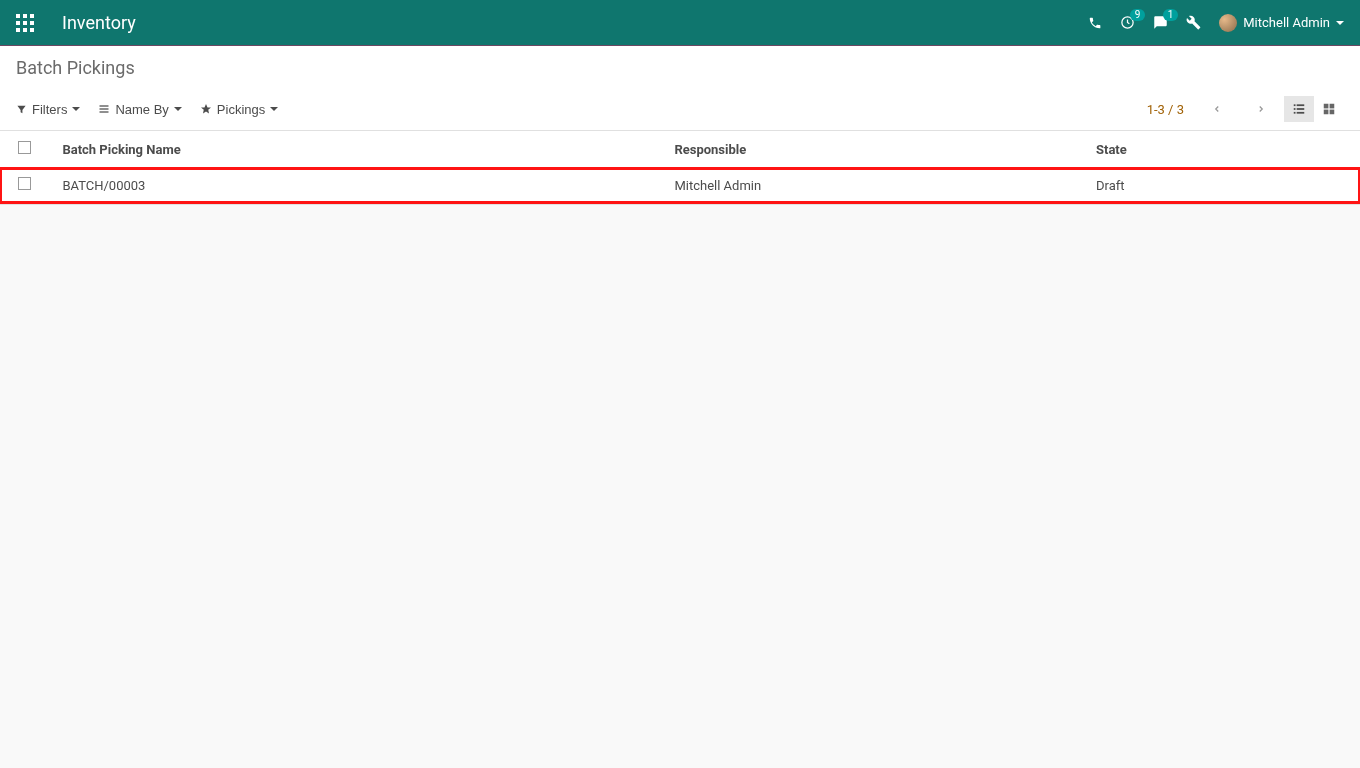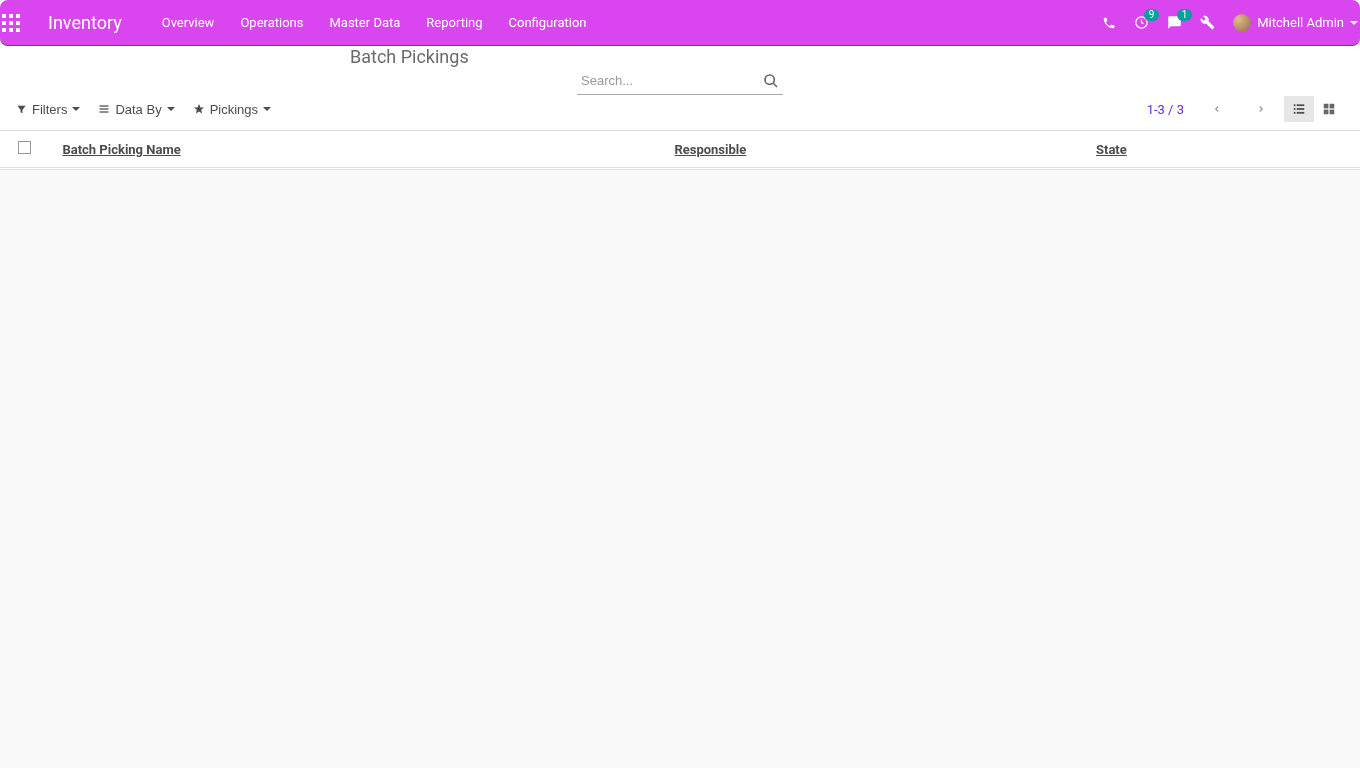--- a/index.html
+++ b/index.html
@@ -4,28 +4,27 @@
 <style>
   * { box-sizing: border-box; margin: 0; padding: 0; }
   body {
     font-family: -apple-system, BlinkMacSystemFont, "Segoe UI", Roboto, "Helvetica Neue", Arial, sans-serif;
     font-size: 13px;
     color: #4c4c4c;
     background: #f9f9f9;
   }
   
   .navbar {
-    background: #d946ef;
+    background: #0f766e;
     height: 46px;
     display: flex;
     align-items: center;
-    padding: 0 2px;
+    padding: 0 16px;
     color: #fff;
     border-bottom: 1px solid #6b4862;
-    border-radius: 8px;
   }
   .navbar .apps-icon {
     width: 18px; height: 18px;
     margin-right: 28px;
     cursor: pointer;
   }
   .navbar .brand {
     font-size: 18px;
     font-weight: 400;
     margin-right: 40px;
@@ -72,21 +71,20 @@
 
   
   .control-panel {
     background: #fff;
     border-bottom: 1px solid #e0e0e0;
     padding: 0 16px;
   }
   .cp-top {
     display: flex; align-items: center;
     height: 42px;
-    flex-direction: column;
   }
   .breadcrumb {
     font-size: 18px;
     color: #6b6b6b;
     flex: 0 0 auto;
     width: 660px;
   }
   .search-wrap {
     flex: 1;
     position: relative;
@@ -142,42 +140,41 @@
     font-size: 13px;
     cursor: pointer;
     display: inline-flex; align-items: center; gap: 5px;
   }
   .cp-right {
     margin-left: auto;
     display: flex; align-items: center; gap: 12px;
   }
   .pager {
     display: flex; align-items: center; gap: 22px;
-    color: #6d28d9; font-size: 13px;
+    color: #a16207; font-size: 13px;
   }
   .pager .nav-btn {
     background: none; border: none; cursor: pointer;
     color: #999; padding: 4px 6px;
   }
   .view-switch { display: flex; }
   .view-btn {
     border: none;
     padding: 6px 8px;
     cursor: pointer;
     background: transparent;
     color: #666;
   }
   .view-btn.active { background: #e6e6e6; }
 
   
   .list-view-wrap {
     background: #fff;
     border-bottom: 1px solid #e2e2e2;
     padding-bottom: 1px;
-    text-decoration: underline;
   }
   table.list {
     width: 100%;
     border-collapse: collapse;
     font-size: 13px;
   }
   table.list th {
     text-align: left;
     font-weight: 700;
     color: #4c4c4c;
@@ -223,27 +220,20 @@
         <rect x="14" y="0" width="4" height="4"></rect>
       <rect x="0" y="7" width="4" height="4"></rect>
         <rect x="7" y="7" width="4" height="4"></rect>
         <rect x="14" y="7" width="4" height="4"></rect>
       <rect x="0" y="14" width="4" height="4"></rect>
         <rect x="7" y="14" width="4" height="4"></rect>
         <rect x="14" y="14" width="4" height="4"></rect>
     </svg>
   </span>
   <span class="brand">Inventory</span>
-  <div class="menu">
-    <span class="menu-item">Overview</span>
-    <span class="menu-item">Operations</span>
-    <span class="menu-item">Master Data</span>
-    <span class="menu-item">Reporting</span>
-    <span class="menu-item">Configuration</span>
-  </div>
   <div class="spacer"></div>
   <div class="systray">
     <span class="tray-icon">
       <svg width="14" height="14" viewBox="0 0 24 24" fill="#fff">
           <path d="M6.6 10.8c1.4 2.8 3.8 5.1 6.6 6.6l2.2-2.2c.3-.3.7-.4 1-.2 1.2.4 2.5.6 3.8.6.6 0 1 .4 1 1v3.4c0 .6-.4 1-1 1C10.6 21 3 13.4 3 4c0-.6.4-1 1-1h3.4c.6 0 1 .4 1 1 0 1.3.2 2.6.6 3.8.1.4 0 .8-.2 1l-2.2 2z"></path>
         </svg>
     </span>
     <span class="tray-icon">
       <svg width="15" height="15" viewBox="0 0 24 24" fill="none" stroke="#fff" stroke-width="2">
           <circle cx="12" cy="12" r="9"></circle>
@@ -266,46 +256,37 @@
       <span class="avatar"></span>
       <span>Mitchell Admin</span>
       <span class="caret-down"></span>
     </span>
   </div>
 </div>
 
 <div class="control-panel">
   <div class="cp-top">
     <div class="breadcrumb">Batch Pickings</div>
-    <div class="search-wrap">
-      <input class="search-input" type="text" placeholder="Search..." style="">
-      <button class="search-btn">
-        <svg width="16" height="16" viewBox="0 0 24 24" fill="none" stroke="#666" stroke-width="2.5">
-            <circle cx="10" cy="10" r="7"></circle>
-            <line x1="21" y1="21" x2="15" y2="15"></line>
-          </svg>
-      </button>
-    </div>
   </div>
   <div class="cp-bottom">
     <div class="cp-center">
       <button class="filter-btn">
         <svg width="11" height="11" viewBox="0 0 24 24" fill="#4c4c4c">
             <path d="M3 4h18l-7 9v7l-4-2v-5z"></path>
           </svg>
         <span>Filters</span>
         <span class="caret-down"></span>
       </button>
       <button class="filter-btn">
         <svg width="12" height="12" viewBox="0 0 24 24" fill="none" stroke="#4c4c4c" stroke-width="2.5">
             <line x1="3" y1="6" x2="21" y2="6"></line>
             <line x1="3" y1="12" x2="21" y2="12"></line>
             <line x1="3" y1="18" x2="21" y2="18"></line>
           </svg>
-        <span>Data By</span>
+        <span>Name By</span>
         <span class="caret-down"></span>
       </button>
       <button class="filter-btn">
         <svg width="12" height="12" viewBox="0 0 24 24" fill="#4c4c4c">
             <path d="M12 2l3 7h7l-5.5 4.5L18 21l-6-4-6 4 1.5-7.5L2 9h7z"></path>
           </svg>
         <span>Pickings</span>
         <span class="caret-down"></span>
       </button>
     </div>
@@ -351,15 +332,21 @@
 <table class="list">
   <thead>
     <tr>
       <th class="chk"><span class="chkbox"></span></th>
       <th class="col-name">Batch Picking Name</th>
       <th class="col-resp">Responsible</th>
       <th class="col-state">State</th>
     </tr>
   </thead>
   <tbody id="list-body">
+        <tr class="highlight-row">
+          <td class="chk"><span class="chkbox"></span></td>
+          <td>BATCH/00003</td>
+          <td>Mitchell Admin</td>
+          <td>Draft</td>
+        </tr>
       </tbody>
 </table>
 </div>
 
 </body></html>

